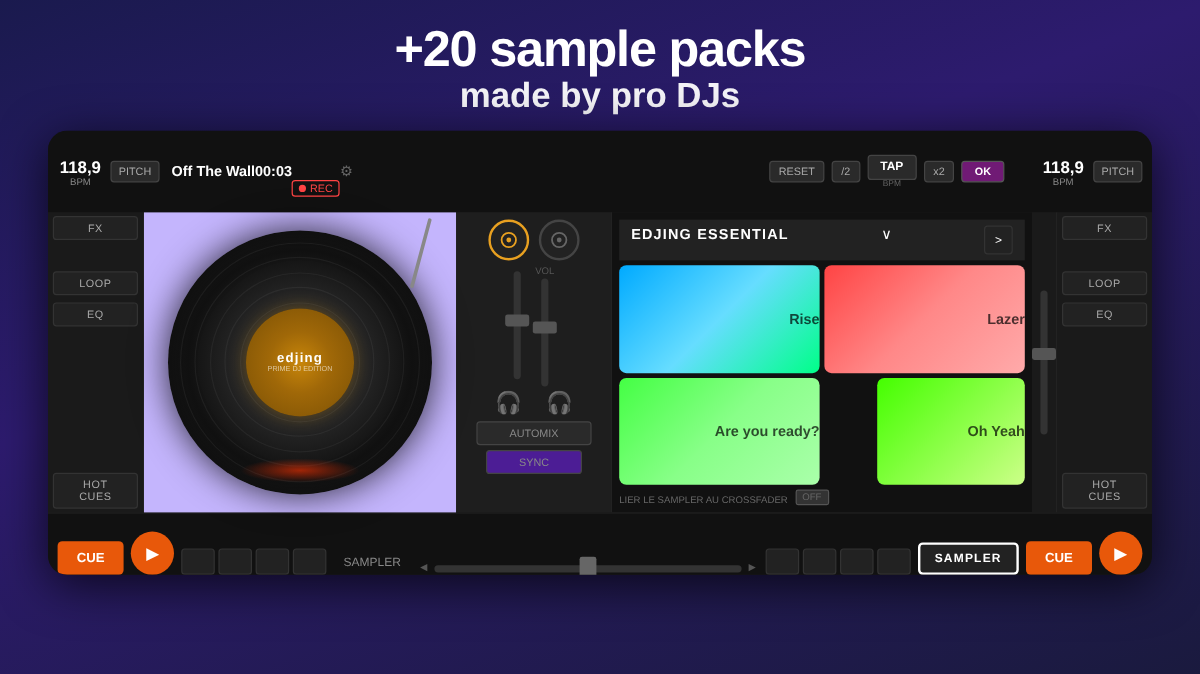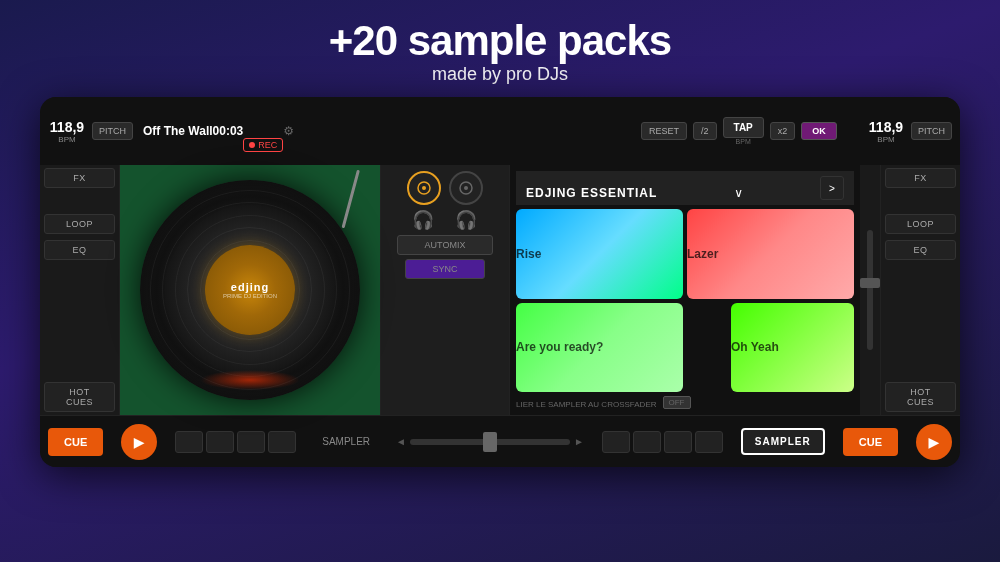--- a/index.html
+++ b/index.html
@@ -21,22 +21,22 @@
       width: 100%;
     }
     .header-title {
       font-size: 42px;
       font-weight: 900;
       color: #ffffff;
       letter-spacing: -1px;
       line-height: 1.1;
     }
     .header-subtitle {
-      font-size: 18px;
-      font-weight: 400;
+      font-size: 29px;
+      font-weight: 700;
       color: #ffffff;
       opacity: 0.95;
     }
 
     
     .device-container {
       width: 920px;
       background: #1a1a1a;
       border-radius: 16px;
       padding: 0;
@@ -249,21 +249,21 @@
       margin-top: auto;
     }
     .side-spacer { flex: 1; }
 
     
     .turntable-area {
       width: 260px;
       display: flex;
       align-items: center;
       justify-content: center;
-      background: #14532d;
+      background: #c4b5fd;
       position: relative;
       padding: 10px;
     }
     .turntable {
       width: 220px;
       height: 220px;
       border-radius: 50%;
       background: radial-gradient(circle at center, #1a1a1a 0%, #2a2a2a 30%, #111 60%, #1a1a1a 80%, #222 100%);
       position: relative;
       display: flex;
@@ -416,21 +416,21 @@
     .sample-section {
       flex: 1;
       display: flex;
       flex-direction: column;
       background: #111;
       padding: 6px;
       gap: 4px;
     }
     .sample-header {
       display: flex;
-      align-items: flex-end;
+      align-items: flex-start;
       justify-content: space-between;
       background: #222;
       border-radius: 0;
       padding: 5px 10px;
     }
     .sample-pack-name {
       color: #fff;
       font-size: 12px;
       font-weight: bold;
       letter-spacing: 1px;
@@ -457,26 +457,27 @@
       display: grid;
       grid-template-columns: 1fr 1fr;
       grid-template-rows: 1fr 1fr;
       gap: 4px;
       flex: 1;
     }
     .pad {
       border-radius: 6px;
       display: flex;
       align-items: center;
-      justify-content: flex-start;
+      justify-content: flex-end;
       cursor: pointer;
       font-size: 12px;
       font-weight: bold;
       color: rgba(0,0,0,0.7);
       min-height: 60px;
+      padding-left: 32px;
     }
     .pad-rise {
       background: linear-gradient(135deg, #00aaff 0%, #66ddff 50%, #00ff88 100%);
     }
     .pad-lazer {
       background: linear-gradient(135deg, #ff4444 0%, #ff8888 50%, #ffaaaa 100%);
     }
     .pad-ready {
       background: linear-gradient(135deg, #44ff44 0%, #88ff88 50%, #aaffaa 100%);
     }
@@ -508,25 +509,25 @@
       width: 80px;
       display: flex;
       flex-direction: column;
       background: #1a1a1a;
       border-left: 1px solid #222;
     }
 
     
     .bottom-bar {
       display: flex;
-      align-items: center;
+      align-items: flex-end;
       background: #111;
       height: 52px;
       padding: 0 8px;
-      gap: 18px;
+      gap: 6px;
       border-top: 1px solid #222;
     }
     .cue-btn {
       background: #e8580a;
       color: #fff;
       font-size: 11px;
       font-weight: bold;
       padding: 8px 16px;
       border-radius: 4px;
       border: none;
@@ -730,20 +731,33 @@
             </svg>
         </div>
         <div class="deck-icon-btn">
           <svg width="16" height="16" viewBox="0 0 16 16">
               <circle cx="8" cy="8" r="6" fill="none" stroke="#666" stroke-width="1.5"></circle>
               <circle cx="8" cy="8" r="2" fill="#666"></circle>
             </svg>
         </div>
       </div>
 
+      <div class="fader-row">
+        <div style="display:flex;flex-direction:column;align-items:center;gap:2px;">
+          <div class="fader-track">
+            <div class="fader-thumb" style="top:40%;"></div>
+          </div>
+        </div>
+        <div style="display:flex;flex-direction:column;align-items:center;gap:2px;">
+          <span class="mixer-label">VOL</span>
+          <div class="fader-track">
+            <div class="fader-thumb" style="top:40%;"></div>
+          </div>
+        </div>
+      </div>
 
       <div class="headphone-row">
         <button class="headphone-btn">🎧</button>
         <button class="headphone-btn">🎧</button>
       </div>
       <button class="automix-btn">AUTOMIX</button>
       <button class="sync-btn">SYNC</button>
     </div>
 
     <div class="sample-section">

